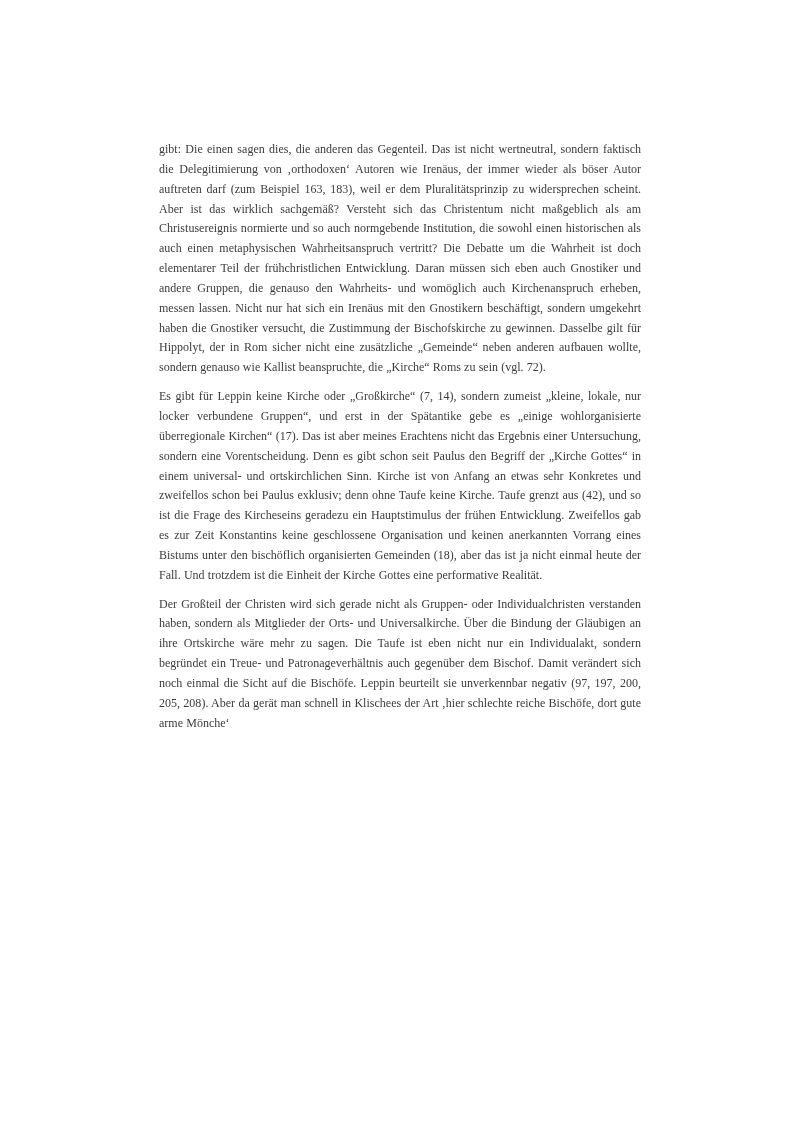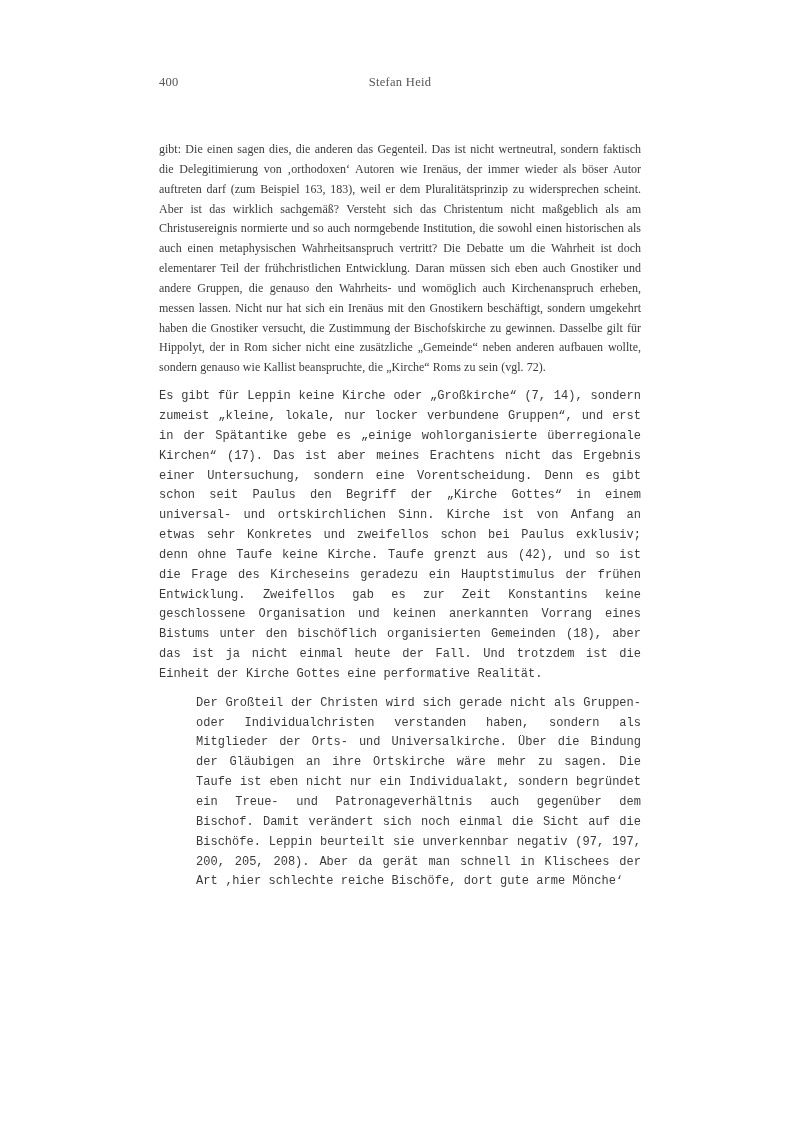--- a/index.html
+++ b/index.html
@@ -66,43 +66,37 @@
     font-size: 12px;
     line-height: 19.85px;
     letter-spacing: 0.01px;
     word-spacing: 0.2px;
     color: #3b3b3d;
     hyphens: manual;
   }
 
   .para + .para {
     margin-top: 9px;
-    font-family: Liberation Mono, monospace;
   }
 
   
   .para:last-child {
     text-align: justify;
-    margin-left: 37px;
   }
 
   
   .page {
     text-rendering: optimizeLegibility;
   }
 </style>
 </head>
 <body>
 
 <div class="page">
 
-  <div class="running-head">
-    <span class="folio">400</span>
-    <span class="head-title">Stefan Heid</span>
-  </div>
 
   <div class="text-block">
     <p class="para">gibt: Die einen sagen dies, die anderen das Gegenteil. Das ist nicht wertneutral, sondern faktisch die Delegitimierung von ‚orthodoxen‘ Autoren wie Irenäus, der immer wieder als böser Autor auftreten darf (zum Beispiel 163, 183), weil er dem Pluralitätsprinzip zu widersprechen scheint. Aber ist das wirklich sachgemäß? Versteht sich das Christentum nicht maßgeblich als am Christusereignis normierte und so auch normgebende Institution, die sowohl einen historischen als auch einen metaphysischen Wahrheitsanspruch vertritt? Die Debatte um die Wahrheit ist doch elementarer Teil der frühchristlichen Entwicklung. Daran müssen sich eben auch Gnostiker und andere Gruppen, die genauso den Wahrheits- und womöglich auch Kirchenanspruch erheben, messen lassen. Nicht nur hat sich ein Irenäus mit den Gnostikern beschäftigt, sondern umgekehrt haben die Gnostiker versucht, die Zustimmung der Bischofskirche zu gewinnen. Dasselbe gilt für Hippolyt, der in Rom sicher nicht eine zusätzliche „Gemeinde“ neben anderen aufbauen wollte, sondern genauso wie Kallist beanspruchte, die „Kirche“ Roms zu sein (vgl. 72).</p>
     <p class="para">Es gibt für Leppin keine Kirche oder „Großkirche“ (7, 14), sondern zumeist „kleine, lokale, nur locker verbundene Gruppen“, und erst in der Spätantike gebe es „einige wohlorganisierte überregionale Kirchen“ (17). Das ist aber meines Erachtens nicht das Ergebnis einer Untersuchung, sondern eine Vorentscheidung. Denn es gibt schon seit Paulus den Begriff der „Kirche Gottes“ in einem universal- und ortskirchlichen Sinn. Kirche ist von Anfang an etwas sehr Konkretes und zweifellos schon bei Paulus exklusiv; denn ohne Taufe keine Kirche. Taufe grenzt aus (42), und so ist die Frage des Kircheseins geradezu ein Hauptstimulus der frühen Entwicklung. Zweifellos gab es zur Zeit Konstantins keine geschlossene Organisation und keinen anerkannten Vorrang eines Bistums unter den bischöflich organisierten Gemeinden (18), aber das ist ja nicht einmal heute der Fall. Und trotzdem ist die Einheit der Kirche Gottes eine performative Realität.</p>
     <p class="para">Der Großteil der Christen wird sich gerade nicht als Gruppen- oder Individualchristen verstanden haben, sondern als Mitglieder der Orts- und Universalkirche. Über die Bindung der Gläubigen an ihre Ortskirche wäre mehr zu sagen. Die Taufe ist eben nicht nur ein Individualakt, sondern begründet ein Treue- und Patronageverhältnis auch gegenüber dem Bischof. Damit verändert sich noch einmal die Sicht auf die Bischöfe. Leppin beurteilt sie unverkennbar negativ (97, 197, 200, 205, 208). Aber da gerät man schnell in Klischees der Art ‚hier schlechte reiche Bischöfe, dort gute arme Mönche‘</p>
   </div>
 
 </div>
 
 </body></html>

